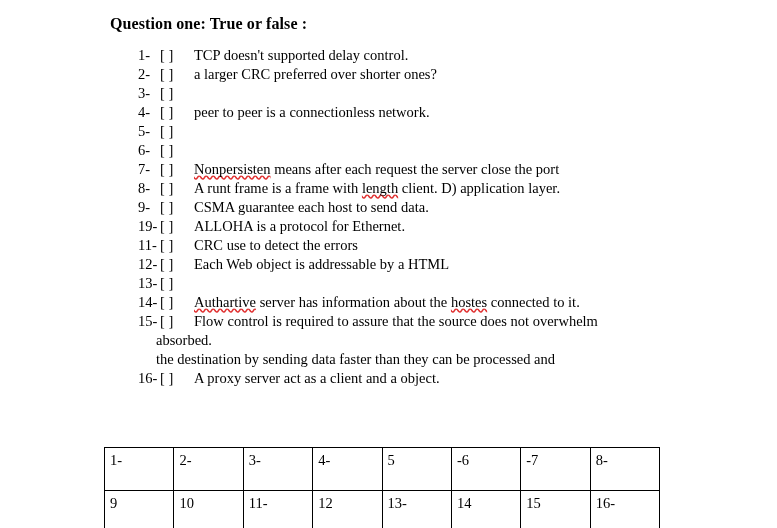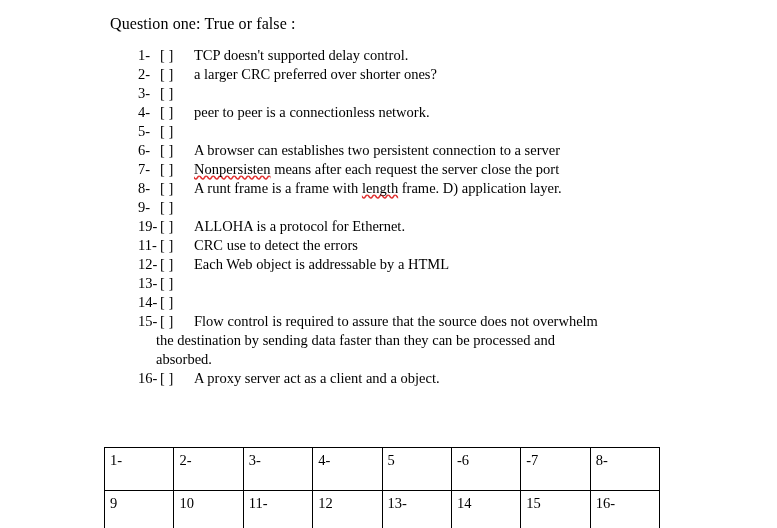--- a/index.html
+++ b/index.html
@@ -21,21 +21,21 @@
     height: 528px;
     background: #ffffff;
   }
 
   
   .q-title {
     position: absolute;
     left: 110px;
     top: 15px;
     font-size: 16px;
-    font-weight: normal;
+    font-weight: bold;
     letter-spacing: 0.1px;
     white-space: nowrap;
   }
 
   
   .q-list {
     position: absolute;
     left: 138px;
     top: 47px;
     width: 600px;
@@ -118,35 +118,35 @@
         <span class="q-box">[      ]</span>
         <span class="q-text"><span> peer to peer is a connectionless network.</span></span>
       </div>
       <div class="q-item">
         <span class="q-num">5-</span>
         <span class="q-box">[      ]</span>
       </div>
       <div class="q-item">
         <span class="q-num">6-</span>
         <span class="q-box">[      ]</span>
-        <span class="q-text"><span>A browser can establishes two persistent connection to a server</span></span>
       </div>
       <div class="q-item">
         <span class="q-num">7-</span>
         <span class="q-box">[      ]</span>
         <span class="q-text"><span> </span><span class="sp">Nonpersisten</span><span> means after each request the server close the port</span></span>
       </div>
       <div class="q-item">
         <span class="q-num">8-</span>
         <span class="q-box">[      ]</span>
-        <span class="q-text"><span>A runt frame is a frame with </span><span class="sp">length</span><span> frame. D) application layer.</span></span>
+        <span class="q-text"><span>A runt frame is a frame with </span><span class="sp">length</span><span> client. D) application layer.</span></span>
       </div>
       <div class="q-item">
         <span class="q-num">9-</span>
         <span class="q-box">[      ]</span>
+        <span class="q-text"><span> CSMA guarantee each host to send data.</span></span>
       </div>
       <div class="q-item">
         <span class="q-num">19-</span>
         <span class="q-box">[     ]</span>
         <span class="q-text"><span>ALLOHA is a protocol for Ethernet.</span></span>
       </div>
       <div class="q-item">
         <span class="q-num">11-</span>
         <span class="q-box">[     ]</span>
         <span class="q-text"><span>CRC use to detect the errors</span></span>
@@ -156,28 +156,29 @@
         <span class="q-box">[     ]</span>
         <span class="q-text"><span>Each Web object is addressable by a  HTML</span></span>
       </div>
       <div class="q-item">
         <span class="q-num">13-</span>
         <span class="q-box">[     ]</span>
       </div>
       <div class="q-item">
         <span class="q-num">14-</span>
         <span class="q-box">[     ]</span>
+        <span class="q-text"><span></span><span class="sp">Authartive</span><span> server has information about the </span><span class="sp">hostes</span><span> connected to it.</span></span>
       </div>
       <div class="q-item">
         <span class="q-num">15-</span>
         <span class="q-box">[     ]</span>
         <span class="q-text"><span>Flow control is required to assure that the source does not overwhelm</span></span>
       </div>
+      <div class="q-cont">absorbed.</div>
       <div class="q-cont">the destination by sending data faster than they can be processed and</div>
-      <div class="q-cont">absorbed.</div>
       <div class="q-item">
         <span class="q-num">16-</span>
         <span class="q-box">[     ]</span>
         <span class="q-text"><span>A proxy server act as a client and a object.</span></span>
       </div>
     </div>
 
   <table class="ans-table">
     <tbody>
         <tr>

